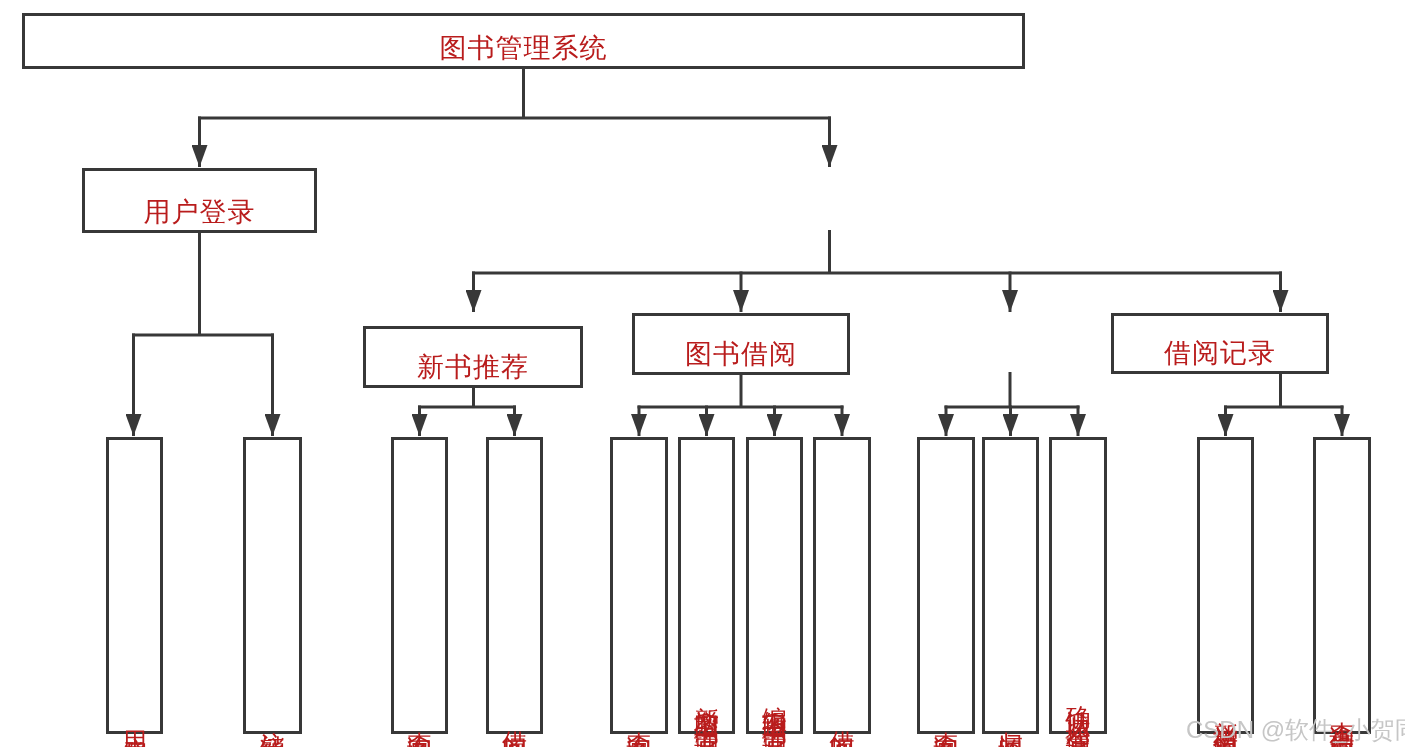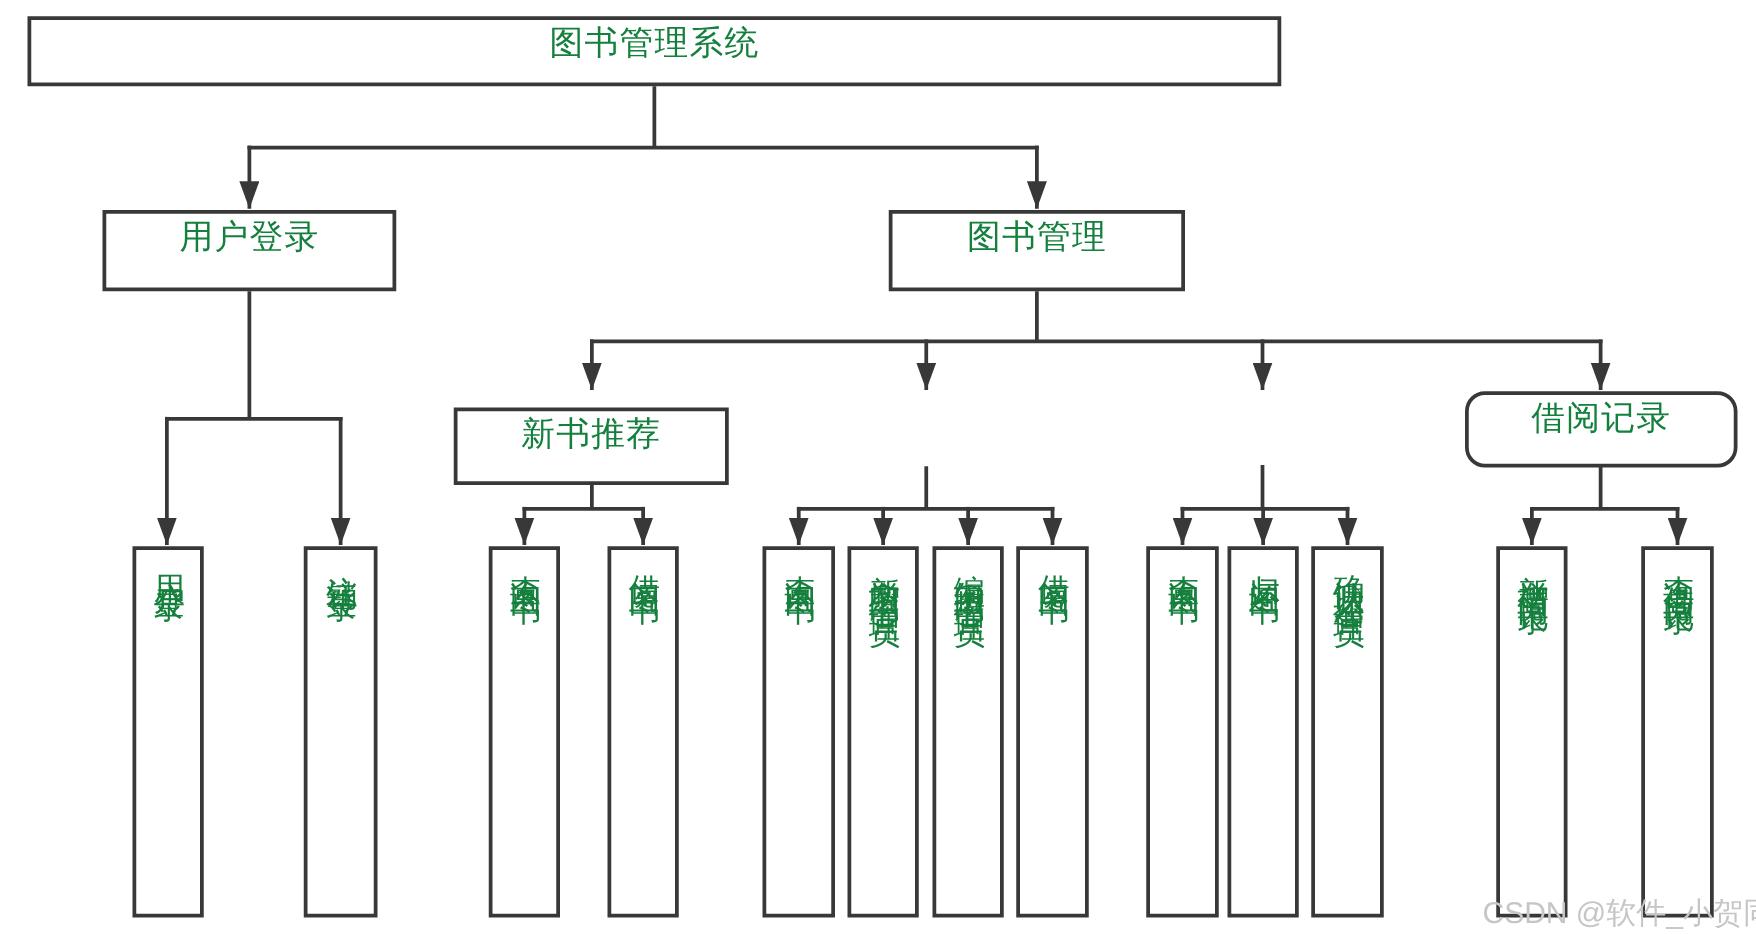--- a/index.html
+++ b/index.html
@@ -20,23 +20,23 @@
     left: 0; top: 0;
     width: 1405px;
     height: 747px;
   }
   .node {
     position: absolute;
     box-sizing: border-box;
     border: 3px solid #383838;
     background: #ffffff;
     display: flex;
-    align-items: flex-start;
+    align-items: flex-end;
     justify-content: center;
-    color: #15803d;
+    color: #b91c1c;
   }
   .h-node {
     font-size: 27px;
     letter-spacing: 1px;
   }
   .v-node {
     top: 437px;
     height: 297px;
     font-size: 25px;
   }
@@ -112,28 +112,28 @@
     </g>
   </svg>
 
   <div class="node h-node" style="left:22px;top:13px;width:1003px;height:56px;">
     <span>图书管理系统</span>
   </div>
 
   <div class="node h-node" style="left:82px;top:168px;width:235px;height:65px;">
     <span>用户登录</span>
   </div>
-  <div class="node h-node" style="left:711px;top:168px;width:237px;height:65px;">
-    <span>图书管理</span>
-  </div>
 
   <div class="node h-node" style="left:363px;top:326px;width:220px;height:62px;">
     <span>新书推荐</span>
   </div>
-  <div class="node h-node" style="left:1172px;top:313px;width:218px;height:61px;border-radius:16px;">
+  <div class="node h-node" style="left:632px;top:313px;width:218px;height:62px;">
+    <span>图书借阅</span>
+  </div>
+  <div class="node h-node" style="left:1111px;top:313px;width:218px;height:61px;">
     <span>借阅记录</span>
   </div>
 
   <div class="node v-node" style="left:106px;width:57px;">
     <span class="v-text">用户登录</span>
   </div>
   <div class="node v-node" style="left:243px;width:59px;">
     <span class="v-text">注销登录</span>
   </div>
 

